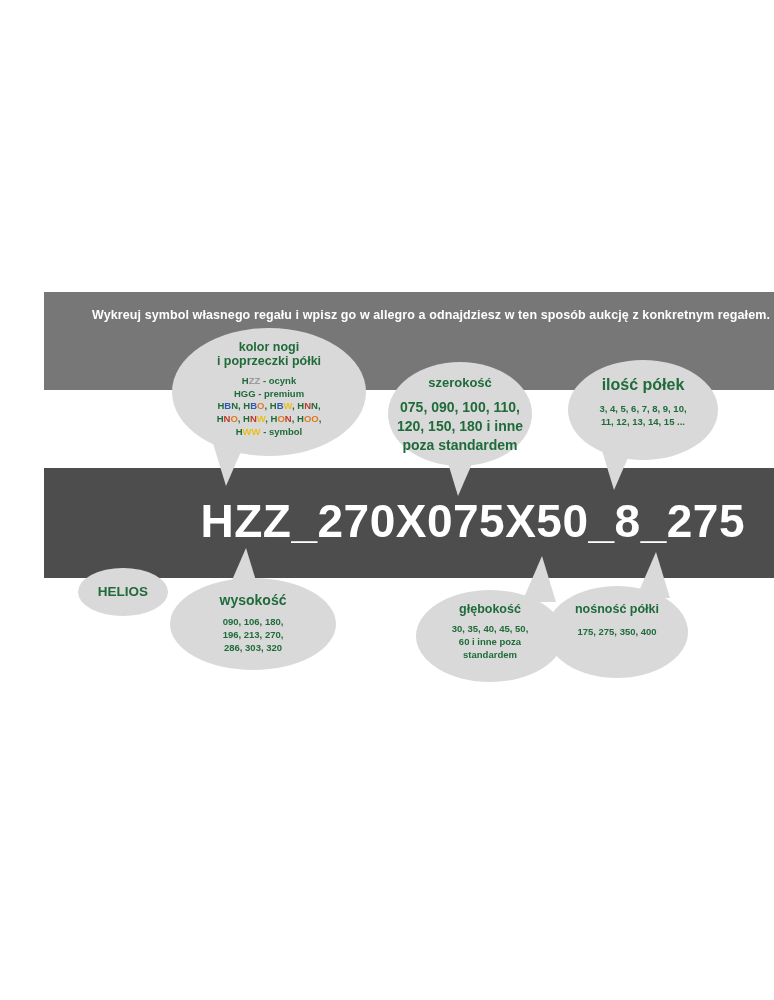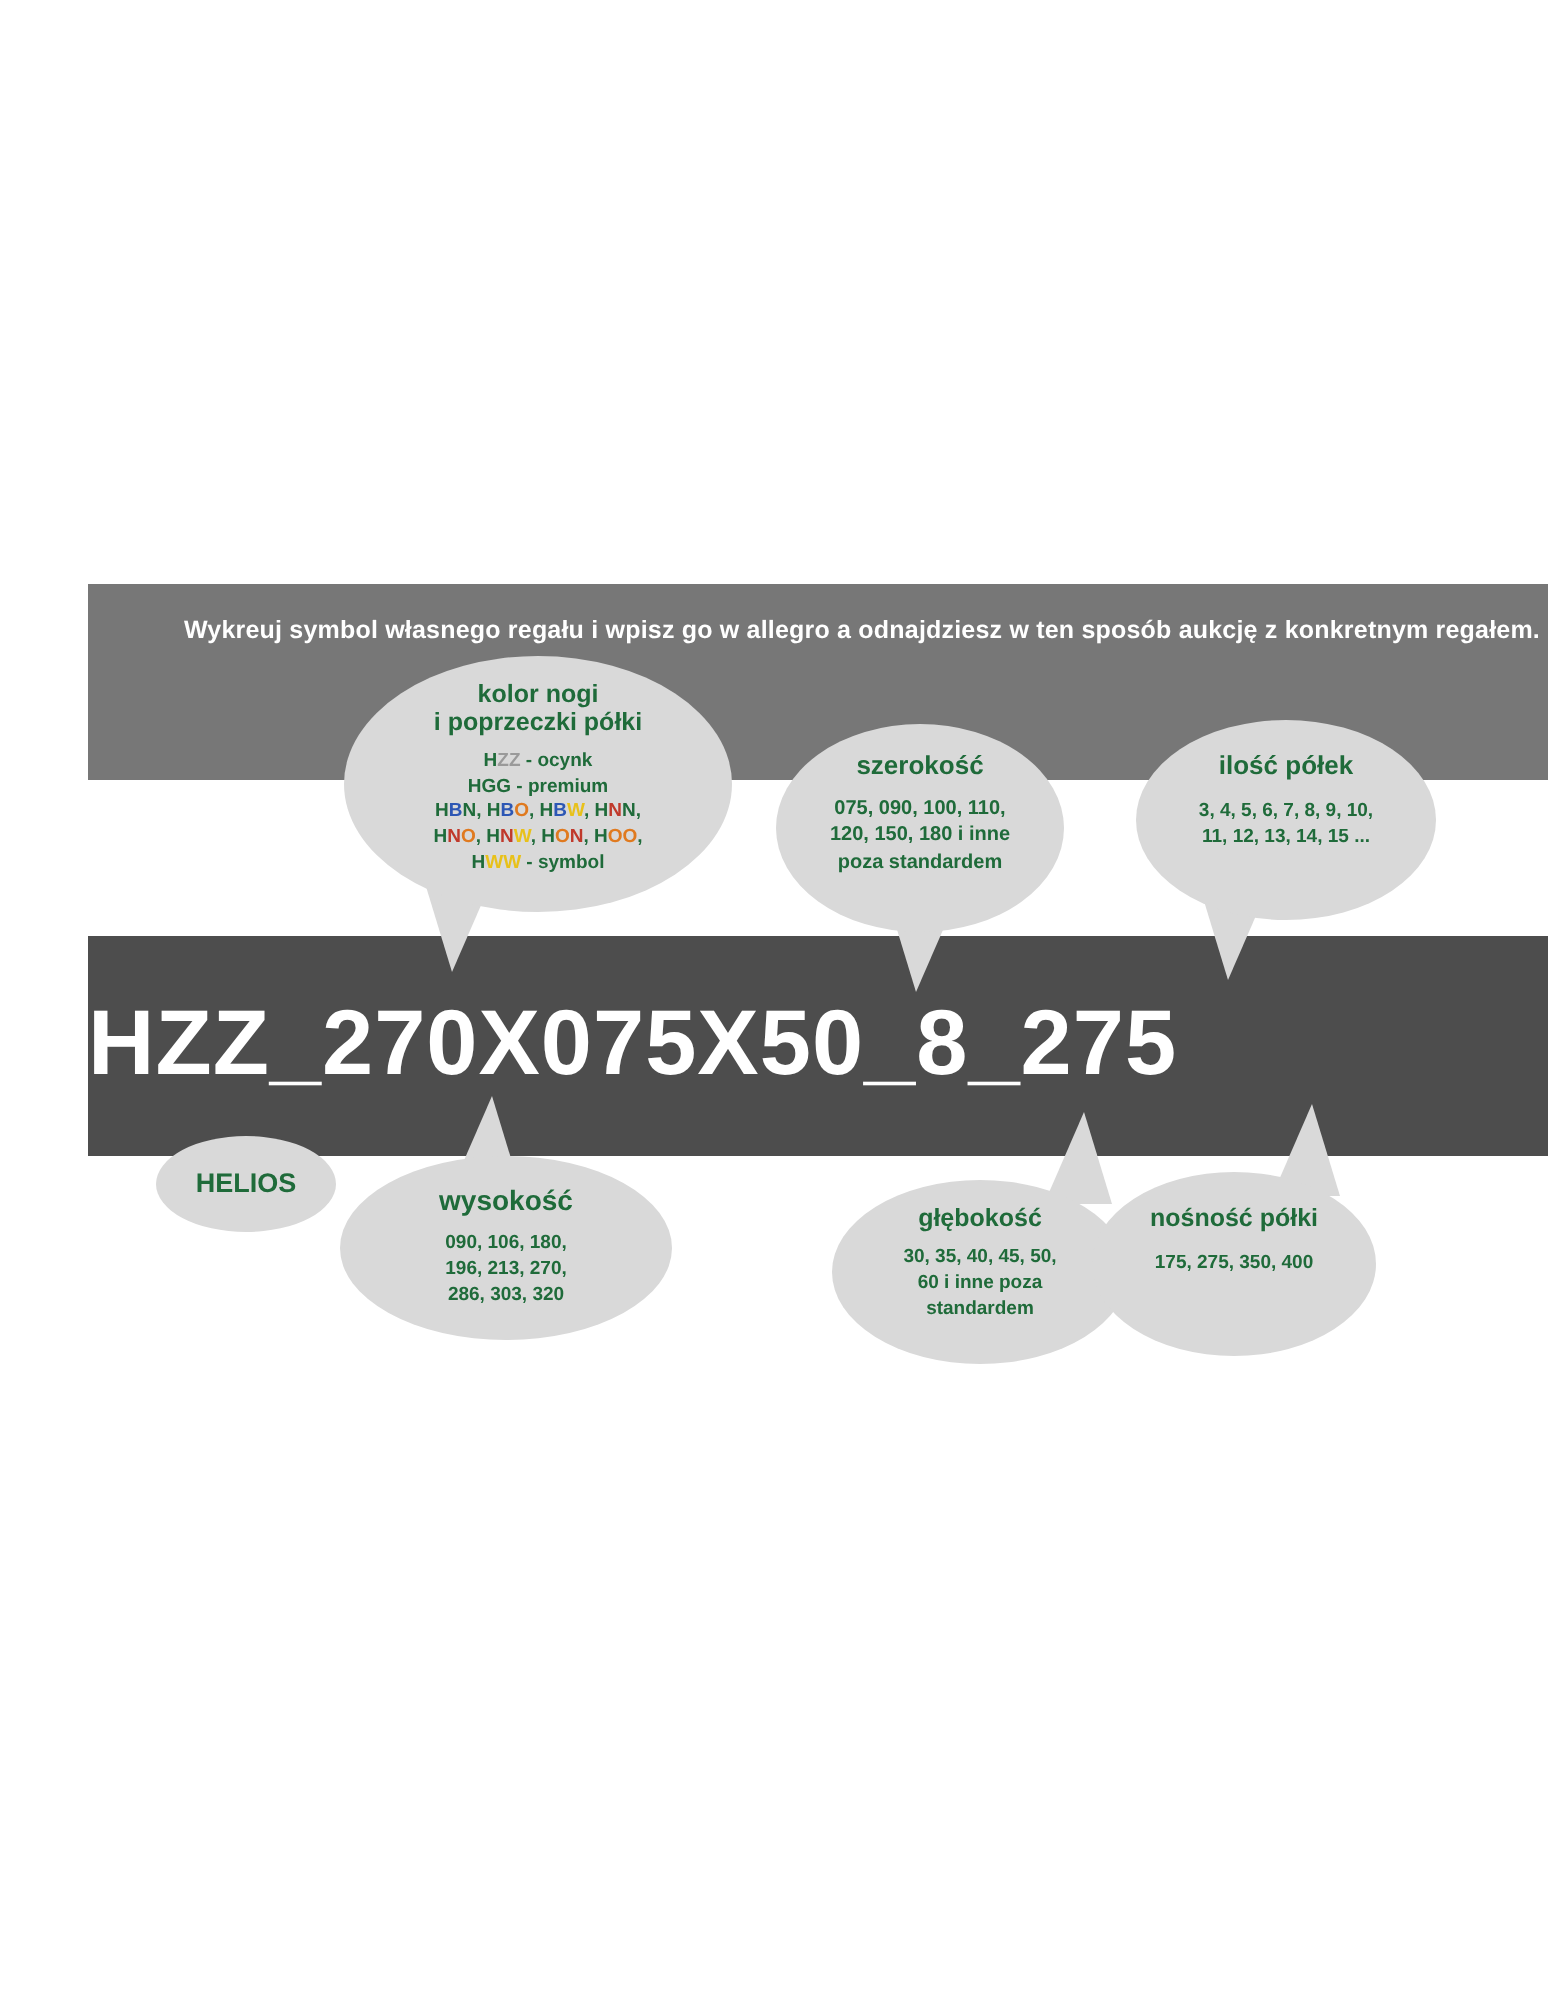--- a/index.html
+++ b/index.html
@@ -65,21 +65,21 @@
     line-height: 1.5;
     letter-spacing: 0.1px;
   }
 
   
   .code-text {
     position: absolute;
     left: 0;
     top: 494px;
     width: 701px;
-    text-align: left;
+    text-align: right;
     color: #ffffff;
     font-size: 46px;
     font-weight: bold;
     letter-spacing: 0.5px;
     font-family: "Liberation Sans", sans-serif;
   }
 
   
   .bubble {
     position: absolute;
@@ -123,28 +123,28 @@
   }
   #b-kolor-nogi .title { font-size: 12.5px; }
   #b-kolor-nogi .body { font-size: 9.5px; margin-top: 6px; }
   #tail-kolor { left: 168px; top: 440px; }
 
   #b-szerokosc {
     left: 344px; top: 362px; width: 144px; height: 104px;
     padding-top: 14px;
   }
   #b-szerokosc .title { font-size: 13px; }
-  #b-szerokosc .body { font-size: 10px; margin-top: 7px; }
+  #b-szerokosc .body { font-size: 14px; margin-top: 7px; }
   #tail-szer { left: 400px; top: 450px; }
 
   #b-ilosc {
     left: 524px; top: 360px; width: 150px; height: 100px;
     padding-top: 16px;
   }
-  #b-ilosc .title { font-size: 13px; }
+  #b-ilosc .title { font-size: 16px; }
   #b-ilosc .body { font-size: 9.5px; margin-top: 9px; }
   #tail-ilosc { left: 556px; top: 444px; }
 
   #b-helios {
     left: 34px; top: 568px; width: 90px; height: 48px;
     display: flex; align-items: center; justify-content: center;
   }
   #b-helios .title { font-size: 13.5px; }
 
   #b-wysokosc {

